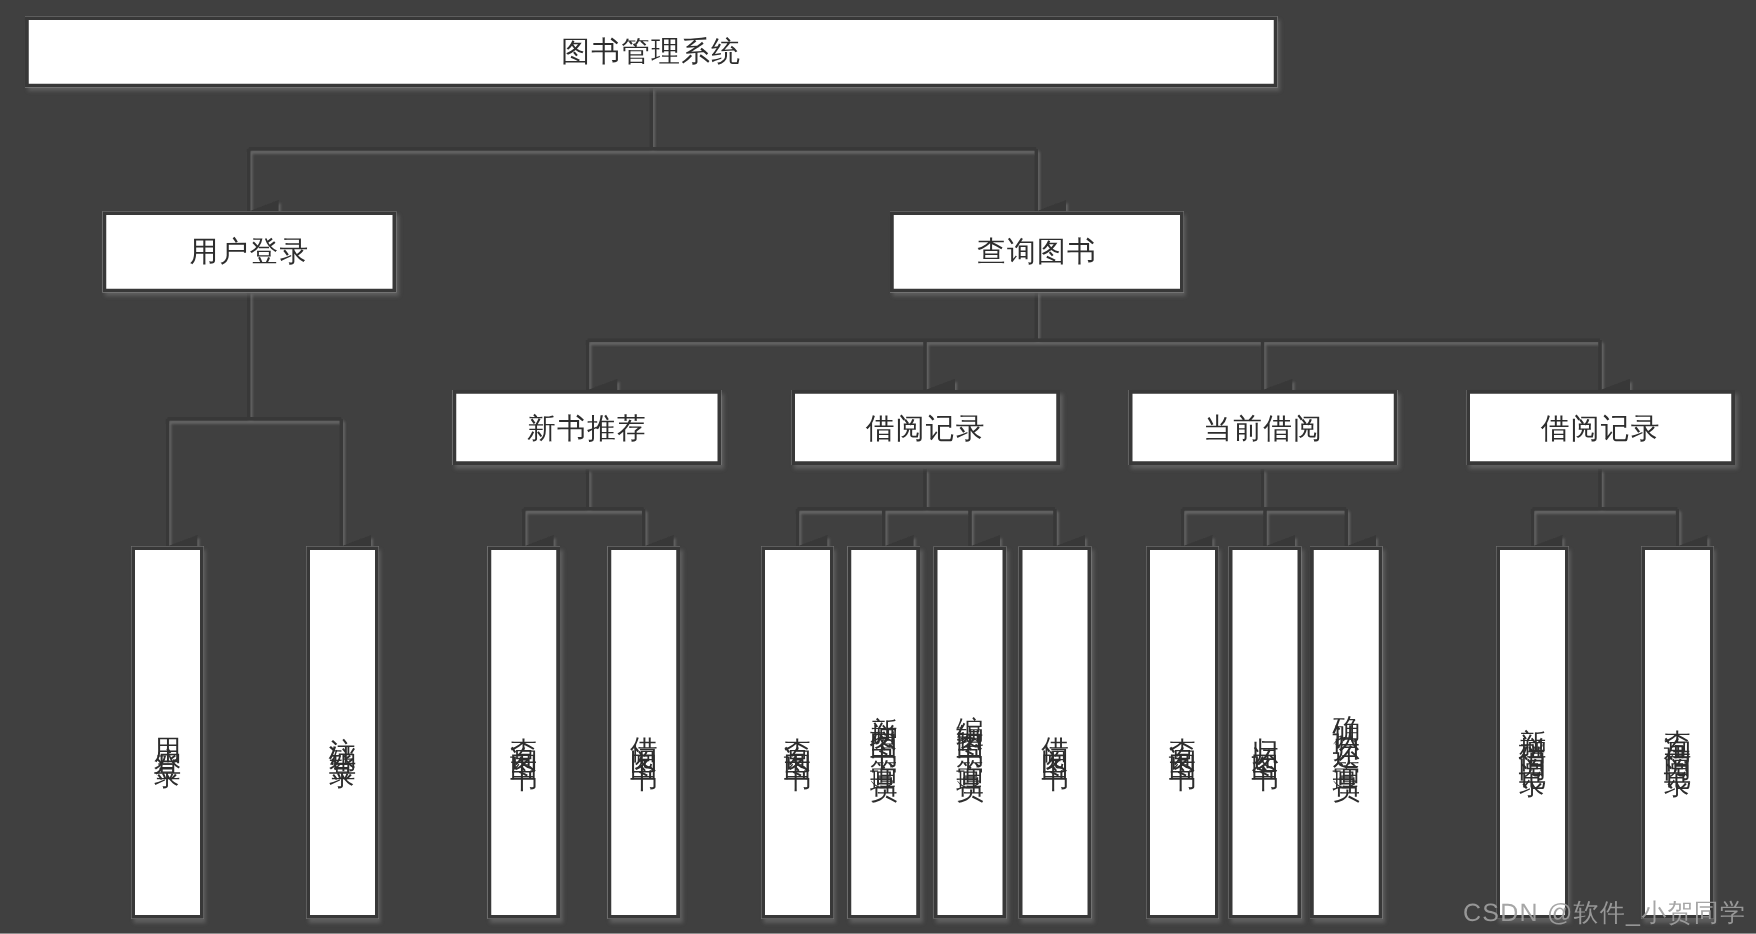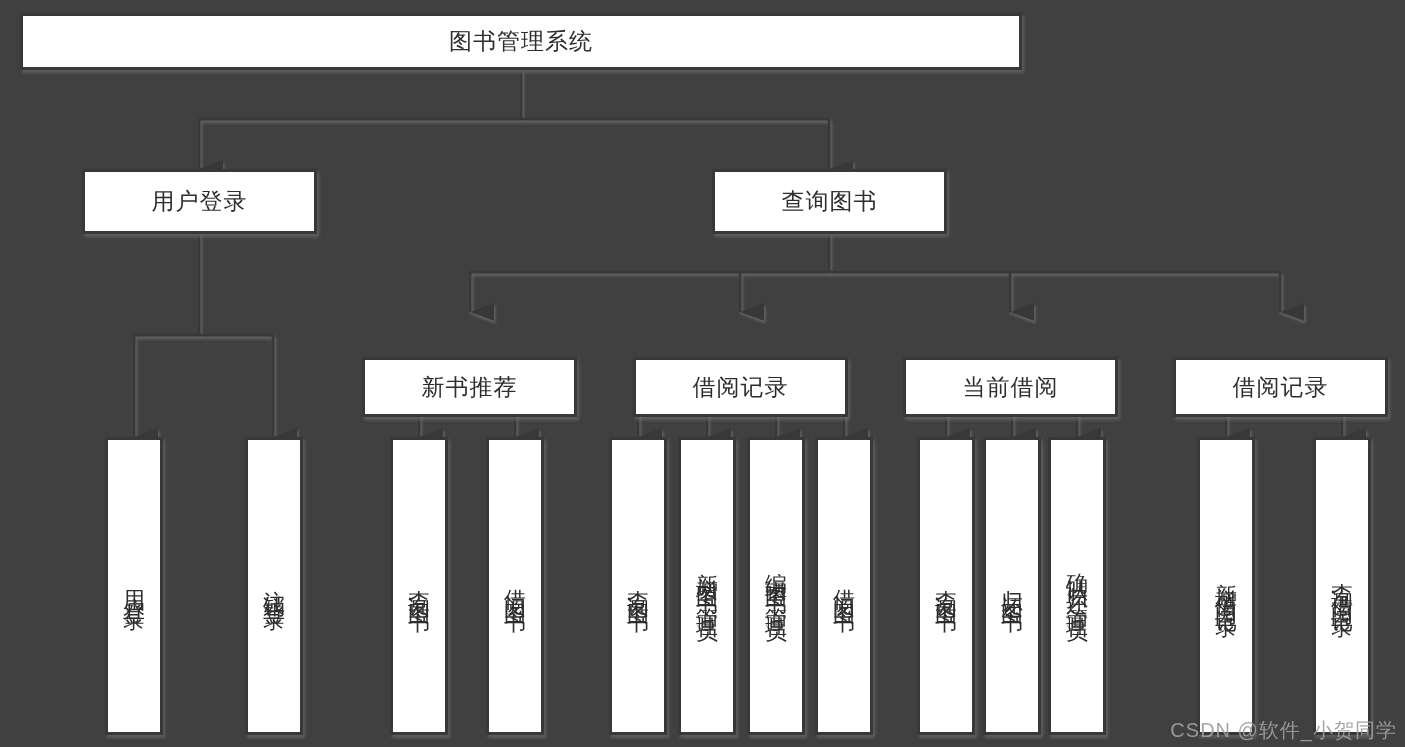--- a/index.html
+++ b/index.html
@@ -36,21 +36,21 @@
   .root {
     left: 20px; top: 13px; width: 1002px; height: 57px;
     font-size: 23px; letter-spacing: 1px;
   }
   .lvl2 {
     top: 169px; width: 235px; height: 65px;
     font-size: 23px; letter-spacing: 1px;
   }
   .lvl3 {
     top: 312px; width: 215px; height: 60px;
-    font-size: 23px; letter-spacing: 1px; margin-top: 45px;
+    font-size: 23px; letter-spacing: 1px;
   }
   .leaf {
     top: 437px; width: 58px; height: 298px;
   }
   .vtext {
     writing-mode: vertical-rl;
     text-orientation: mixed;
     font-size: 22px;
     line-height: 1;
     letter-spacing: 7px;

